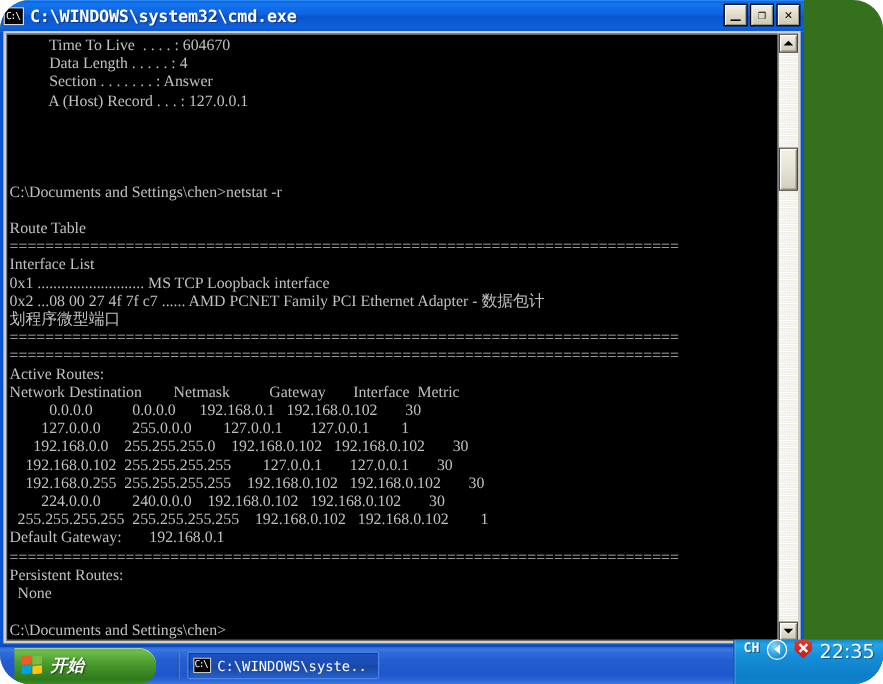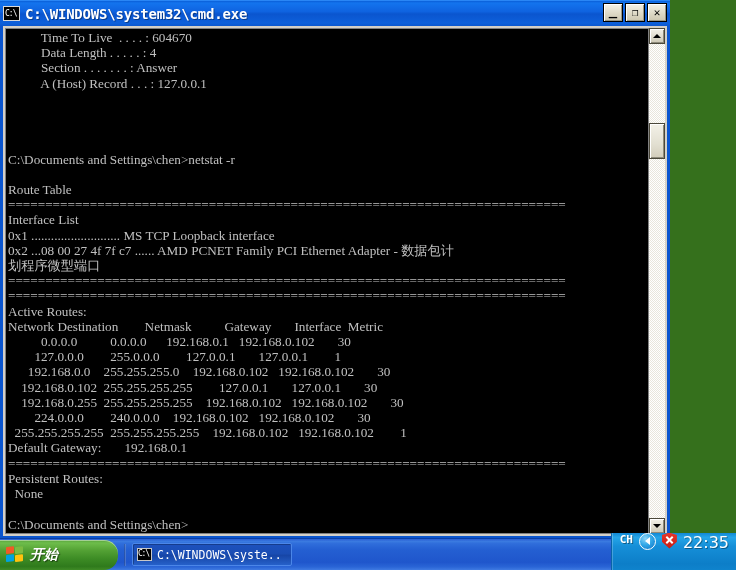--- a/index.html
+++ b/index.html
@@ -26,20 +26,21 @@
       linear-gradient(to bottom, rgba(90,100,130,0) 0%, rgba(90,100,130,0) 68.5%, rgba(86,96,128,0.85) 69%, rgba(86,96,128,0.6) 72%, rgba(86,96,128,0) 74%),
       
       radial-gradient(ellipse 26% 9% at 72% 18%, rgba(255,255,255,0.95) 0%, rgba(255,255,255,0) 70%),
       radial-gradient(ellipse 18% 6% at 88% 26%, rgba(255,255,255,0.85) 0%, rgba(255,255,255,0) 70%),
       radial-gradient(ellipse 22% 7% at 95% 44%, rgba(255,255,255,0.9) 0%, rgba(255,255,255,0) 70%),
       radial-gradient(ellipse 14% 5% at 78% 52%, rgba(255,255,255,0.7) 0%, rgba(255,255,255,0) 70%),
       radial-gradient(ellipse 20% 7% at 90% 60%, rgba(255,255,255,0.95) 0%, rgba(255,255,255,0) 70%),
       radial-gradient(ellipse 12% 4% at 70% 8%, rgba(255,255,255,0.6) 0%, rgba(255,255,255,0) 70%),
       
       linear-gradient(to bottom, #3f7bd4 0%, #4e8ce0 18%, #76b0ec 45%, #a8cef4 64%, #cfe3f7 70%);
+    border-radius: 25px;
   }
 
   
   #console-window {
     position: absolute;
     left: 0;
     top: 0;
     width: 670px;
     height: 538px;
     box-sizing: border-box;
@@ -230,21 +231,21 @@
       #1f56cc 75%, #2a65d6 90%, #3f7ae2 100%);
     border-top: 1px solid #0a3fa8;
     display: flex;
     align-items: center;
     box-sizing: border-box;
   }
 
   #start-button {
     height: 30px;
     min-width: 96px;
-    margin: 0;
+    margin: 12px;
     padding: 0 16px 0 6px;
     display: flex;
     align-items: center;
     gap: 5px;
     background: linear-gradient(to bottom,
       #56a23a 0%, #6ebd4b 10%, #53a134 35%, #3d8c25 62%, #2f7a1c 88%, #3f8b26 100%);
     border-radius: 0 14px 14px 0;
     box-shadow: inset 0 1px 0 rgba(255,255,255,0.45);
     cursor: default;
     flex: 0 0 auto;

